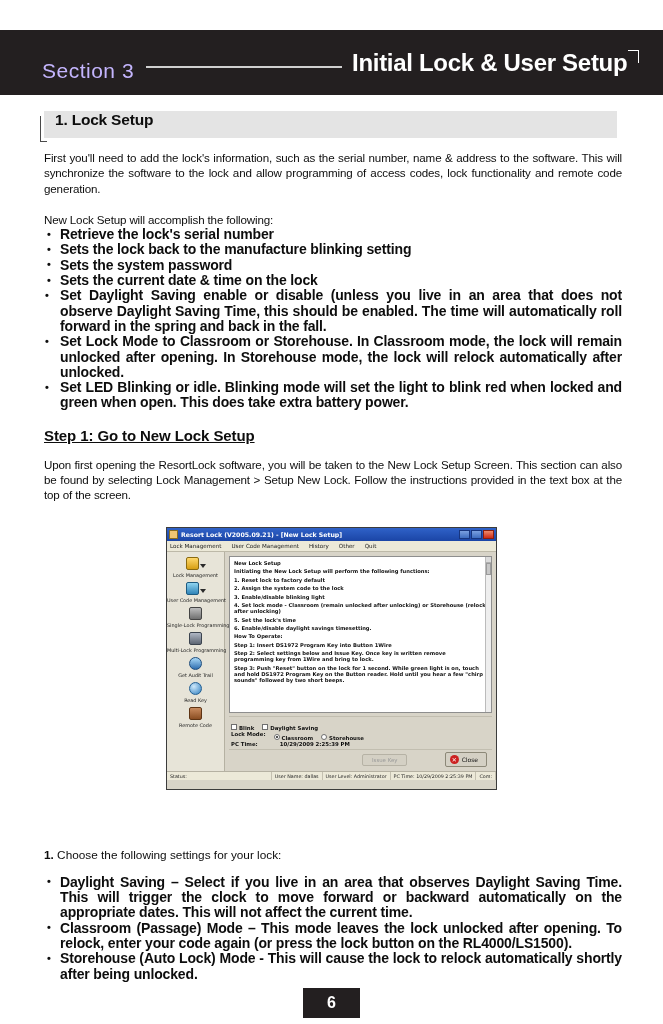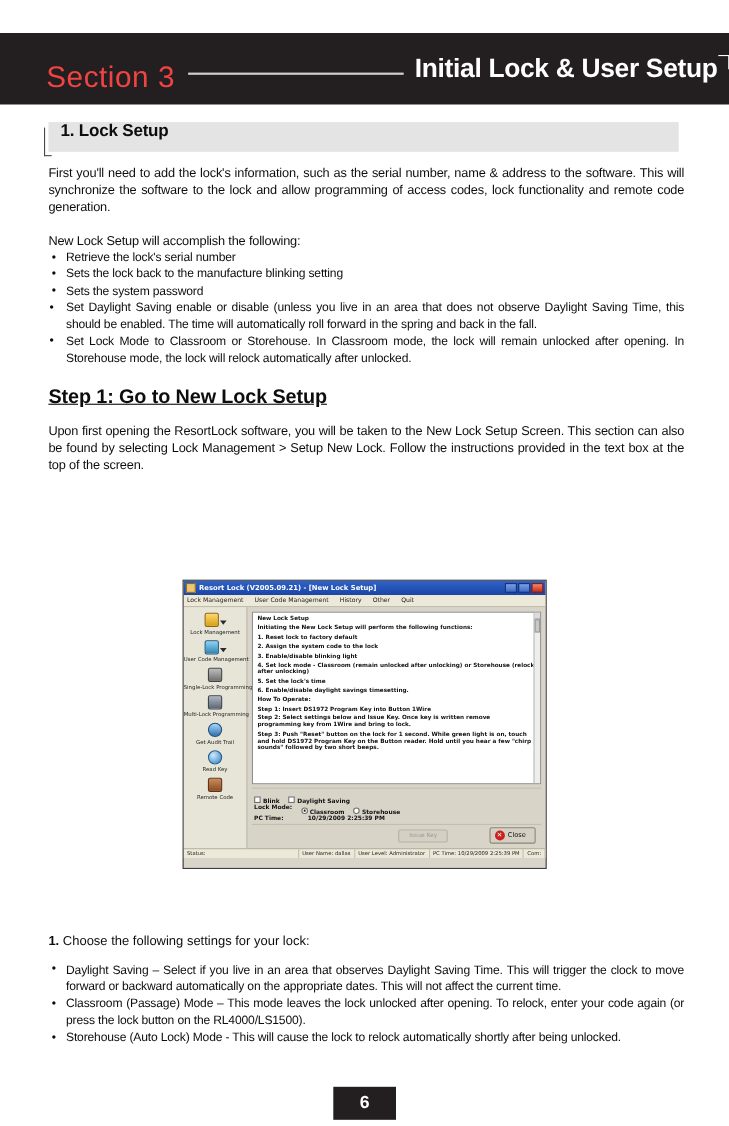--- a/index.html
+++ b/index.html
@@ -14,22 +14,22 @@
   }
 
   
   .section-band {
     position: absolute;
     left: 0; top: 30px; width: 663px; height: 65px;
     background: #231f20;
     display: flex; align-items: center;
   }
   .section-label {
-    color: #ef4444;
-    font-size: 27px;
+    color: #c4b5fd;
+    font-size: 21px;
     letter-spacing: 0.5px;
     margin-left: 42px;
     font-weight: 400;
     white-space: nowrap;
     margin-top: 16px;
   }
   .section-rule {
     flex: 0 0 auto;
     width: 196px; height: 2px;
     background: #cfcfcf;
@@ -78,31 +78,31 @@
     margin: 0 0 0 0;
     font-size: 11.6px;
     line-height: 15.3px;
     text-align: justify;
     letter-spacing: -0.15px;
   }
   .gap-sm { height: 13px; }
   .gap-md { height: 16px; }
   ul.plain { margin: 0; padding: 0; list-style: none; }
   ul.plain li {
-    font-size: 11px; line-height: 15.3px;
+    font-size: 14px; line-height: 15.3px;
     padding-left: 16px; position: relative;
-    text-align: justify; letter-spacing: -0.15px;
+    text-align: justify; letter-spacing: -0.15px; font-weight: bold;
   }
   ul.plain li::before {
     content: "\2022"; position: absolute; left: 3px; top: -0.5px;
     font-size: 11px;
   }
   ul.plain li.wide::before { left: 1px; }
   .step-head {
-    font-size: 18px; font-weight: bold;
+    font-size: 15px; font-weight: bold;
     text-decoration: underline;
     letter-spacing: -0.1px;
   }
   .numbered { font-size: 11.8px; line-height: 15.3px; }
   .numbered b { font-weight: bold; }
 
   
   .app-figure {
     position: absolute; left: 166px; top: 527px;
     width: 331px; height: 263px;
@@ -279,22 +279,24 @@
   <p class="body">First you'll need to add the lock's information, such as the serial number, name &amp; address to the software. This will synchronize the software to the lock and allow programming of access codes, lock functionality and remote code generation.</p>
 
   <div class="gap-md"></div>
 
   <p class="body">New Lock Setup will accomplish the following:</p>
 
   <ul class="plain">
     <li>Retrieve the lock's serial number</li>
     <li>Sets the lock back to the manufacture blinking setting</li>
     <li>Sets the system password</li>
+    <li>Sets the current date &amp; time on the lock</li>
     <li class="wide">Set Daylight Saving enable or disable (unless you live in an area that does not observe Daylight Saving Time, this should be enabled.  The time will automatically roll forward in the spring and back in the fall.</li>
     <li class="wide">Set Lock Mode to Classroom or Storehouse.  In Classroom mode, the lock will remain unlocked after opening.  In Storehouse mode, the lock will relock automatically after unlocked.</li>
+    <li class="wide">Set LED Blinking or idle.  Blinking mode will set the light to blink red when locked and green when open.  This does take extra battery power.</li>
   </ul>
 
   <div class="gap-md"></div>
 
   <div class="step-head">Step 1: Go to New Lock Setup</div>
 
   <div class="gap-sm"></div>
 
   <p class="body">Upon first opening the ResortLock software, you will be taken to the New Lock Setup Screen.  This section can also be found by selecting Lock Management &gt; Setup New Lock. Follow the instructions provided in the text box at the top of the screen.</p>
 </div>

